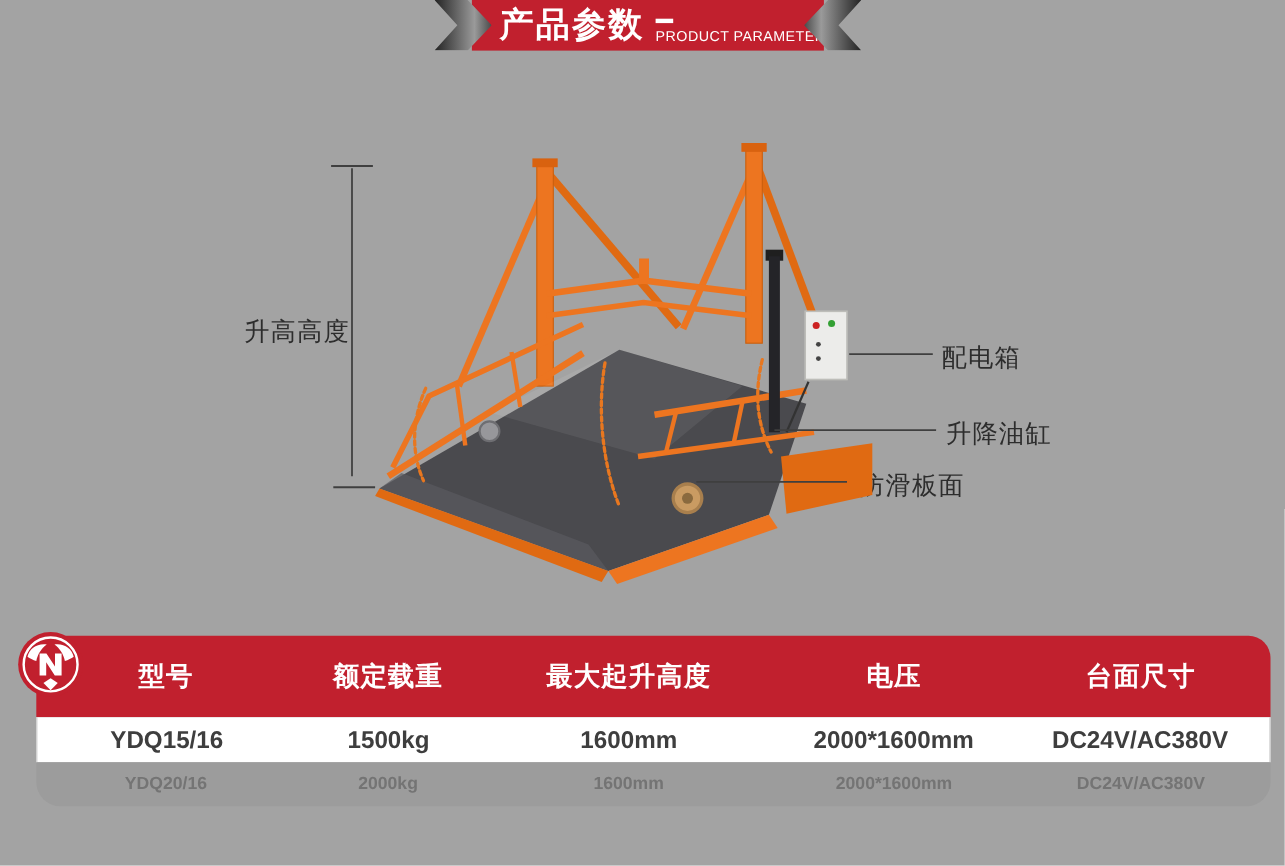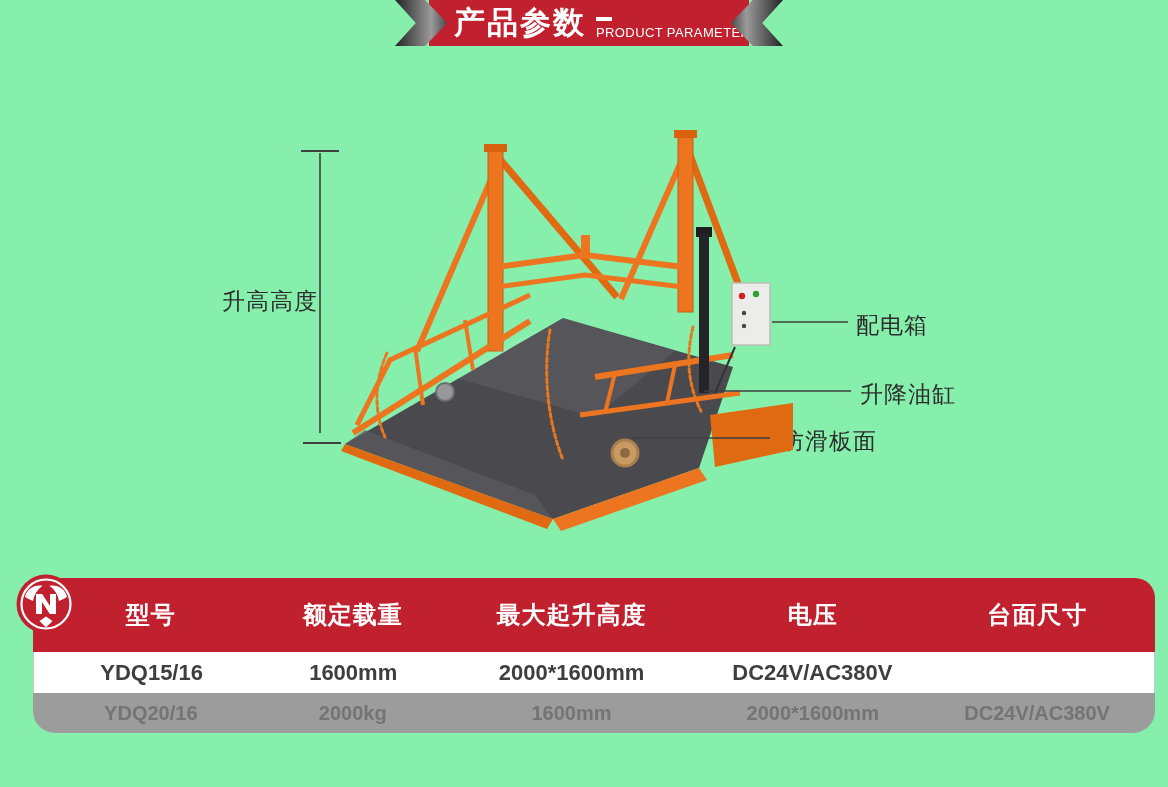--- a/index.html
+++ b/index.html
@@ -1,17 +1,17 @@
 <!DOCTYPE html>
 <html><head>
 <meta charset="utf-8">
 <style>
   html,body{margin:0;padding:0;background:#ffffff;}
   .canvas{
-    position:relative;width:1168px;height:787px;background:#86efac;overflow:hidden;
+    position:relative;width:1168px;height:787px;background:#a3a3a3;overflow:hidden;
     font-family:"Liberation Sans","DejaVu Sans",sans-serif;
   }
   
   .banner-band{
     position:absolute;left:429px;top:0;width:320px;height:46px;
     background:#C1202E;display:flex;align-items:center;z-index:2;
   }
   .banner-zh{color:#fff;font-weight:bold;font-size:31px;letter-spacing:2px;margin-left:25px;white-space:nowrap;}
   .banner-en-wrap{display:flex;flex-direction:column;margin-left:10px;margin-top:10px;}
   .banner-dash{width:16px;height:4px;background:#fff;margin-bottom:4px;}
@@ -27,21 +27,21 @@
   }
   
   .callout{position:absolute;font-size:23px;color:#2d2d2d;white-space:nowrap;letter-spacing:1px;}
   .overlay-lines{position:absolute;left:0;top:0;width:1168px;height:787px;pointer-events:none;z-index:4;}
   .illustration{position:absolute;left:295px;top:115px;width:500px;height:425px;z-index:1;}
   
   .spec-table{position:absolute;left:33px;top:578px;width:1122px;z-index:2;}
   .spec-grid{display:grid;grid-template-columns:21% 15% 24% 19% 21%;align-items:center;text-align:center;font-weight:bold;}
   .spec-header{height:74px;background:#C1202E;border-radius:14px 20px 0 0;color:#ffffff;font-weight:bold;font-size:24px;letter-spacing:1px;}
   .spec-row1{height:41px;background:#ffffff;border-left:1px solid #c9c9c9;border-right:1px solid #c9c9c9;box-sizing:border-box;color:#3e3e3e;font-size:22px;}
-  .spec-row2{height:40px;background:#9C9C9C;border-radius:0 0 22px 22px;color:#747474;font-size:20px;}
+  .spec-row2{height:40px;background:#9C9C9C;border-radius:0 0 22px 22px;color:#747474;font-size:16px;}
   .logo-circle{position:absolute;left:16px;top:574px;width:60px;height:60px;z-index:5;}
 </style>
 </head>
 <body>
 
 <div class="canvas">
 
   <div class="banner-chev left"></div>
   <div class="banner-band">
     <span class="banner-zh">产品参数</span>
@@ -125,20 +125,21 @@
   <div class="spec-table">
     <div class="spec-grid spec-header">
       <span>型号</span>
       <span>额定载重</span>
       <span>最大起升高度</span>
       <span>电压</span>
       <span>台面尺寸</span>
     </div>
     <div class="spec-grid spec-row1">
       <span>YDQ15/16</span>
+      <span>1500kg</span>
       <span>1600mm</span>
       <span>2000*1600mm</span>
       <span>DC24V/AC380V</span>
     </div>
     <div class="spec-grid spec-row2">
       <span>YDQ20/16</span>
       <span>2000kg</span>
       <span>1600mm</span>
       <span>2000*1600mm</span>
       <span>DC24V/AC380V</span>

